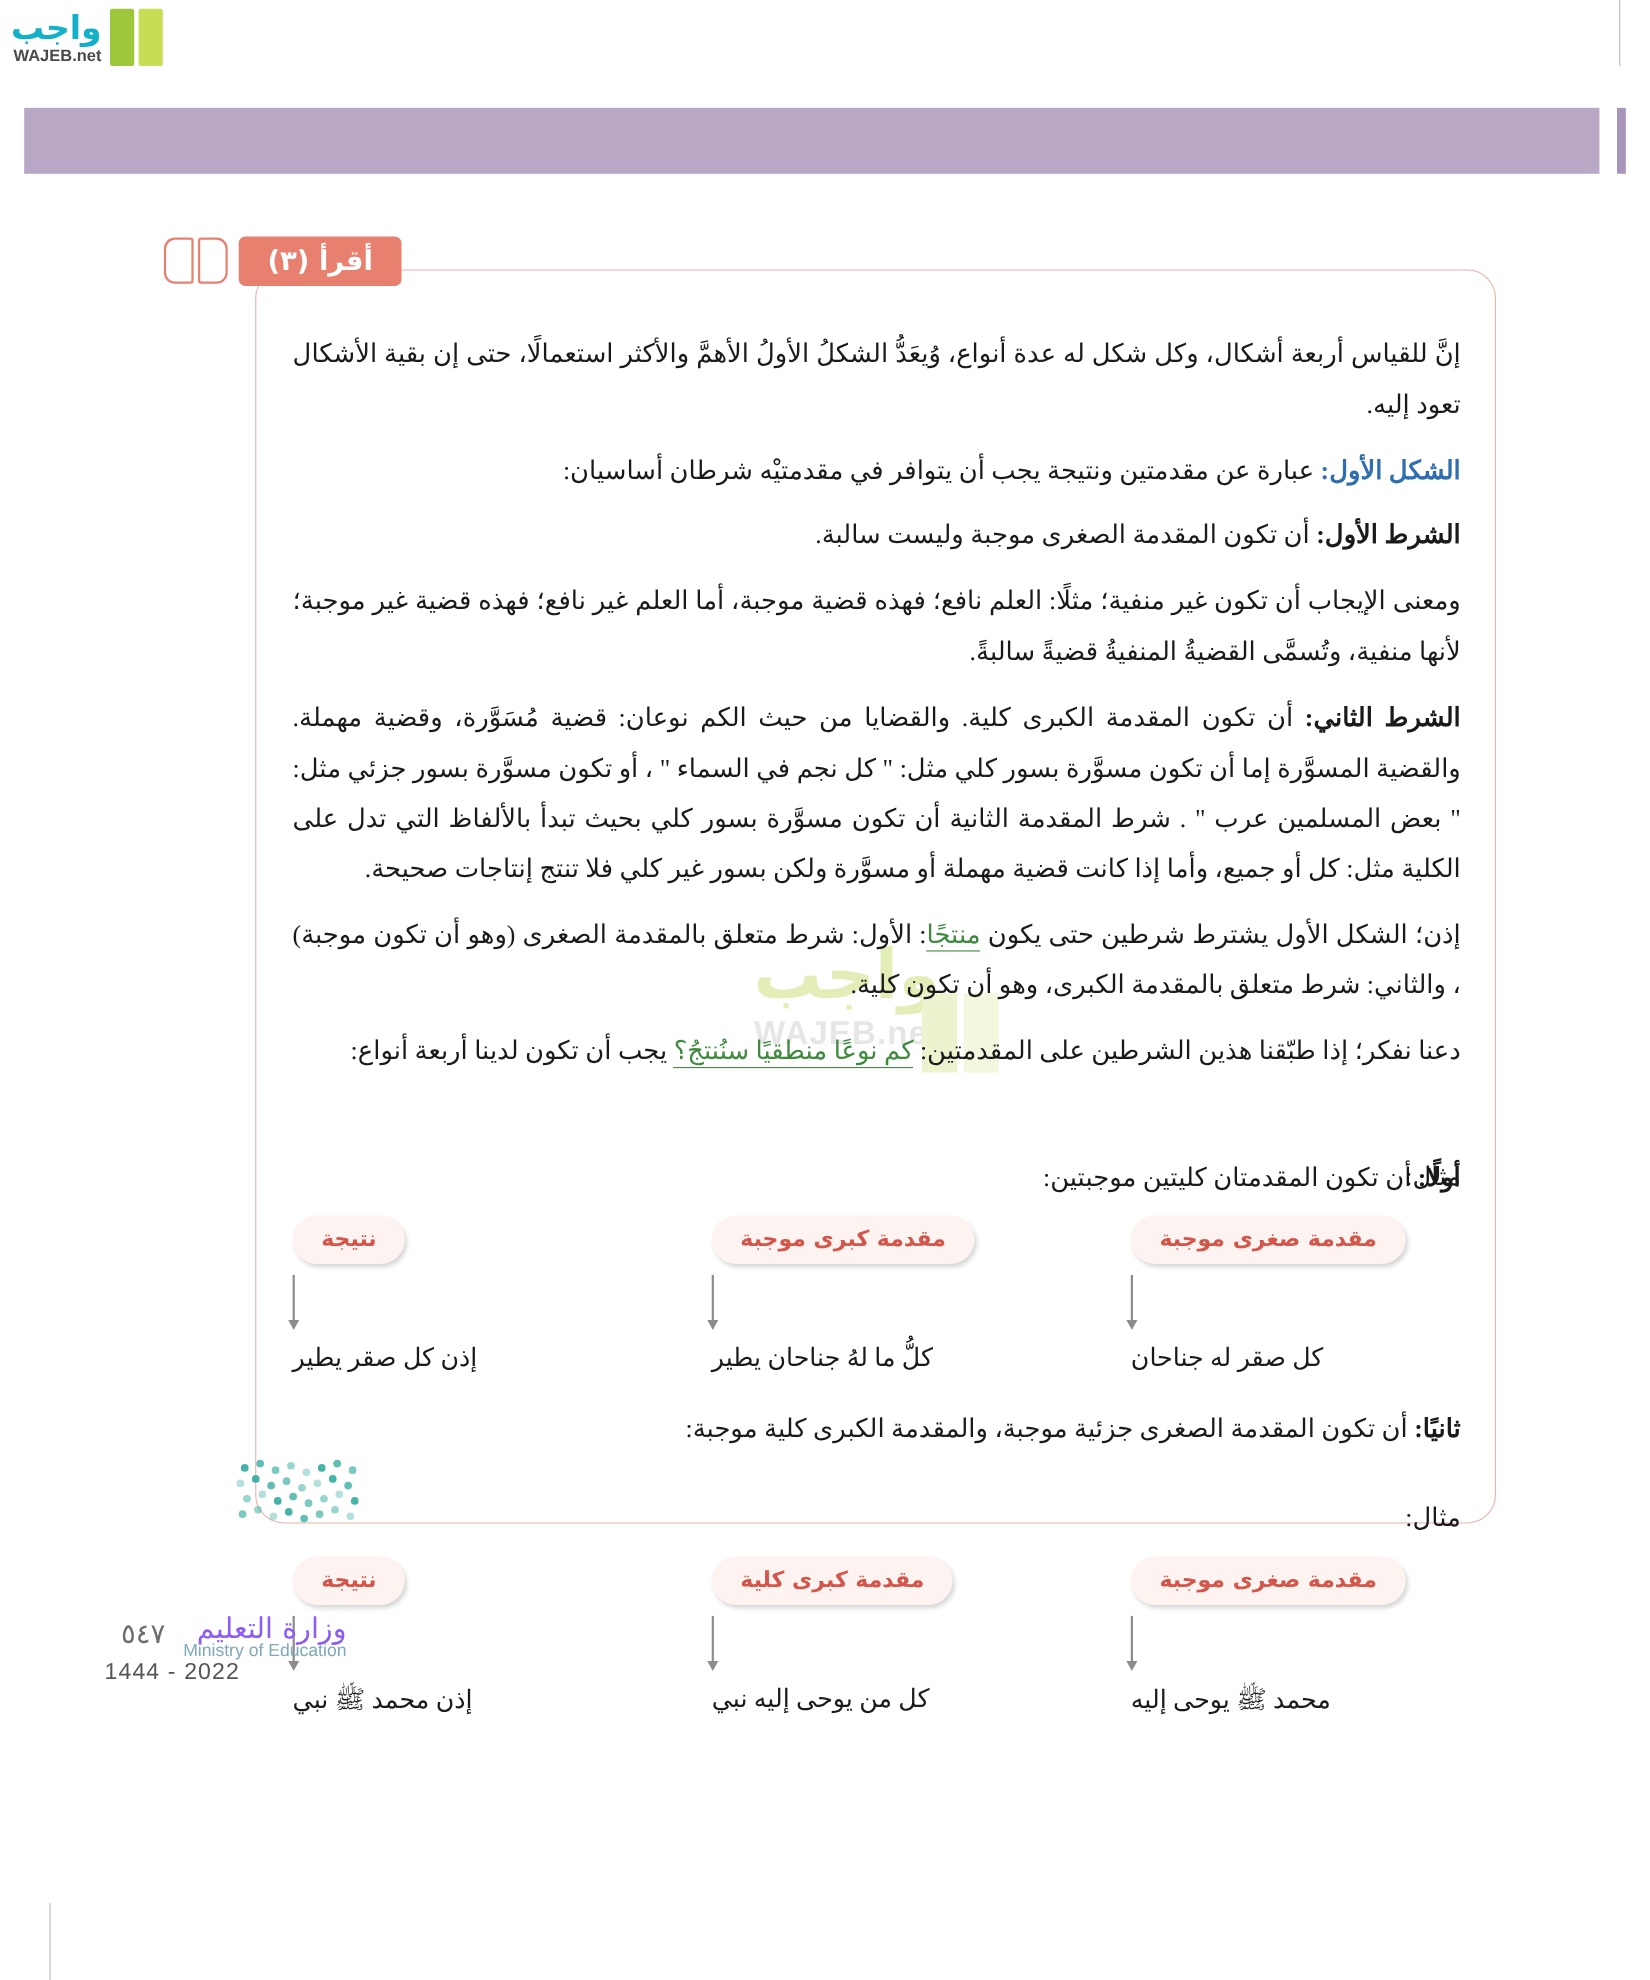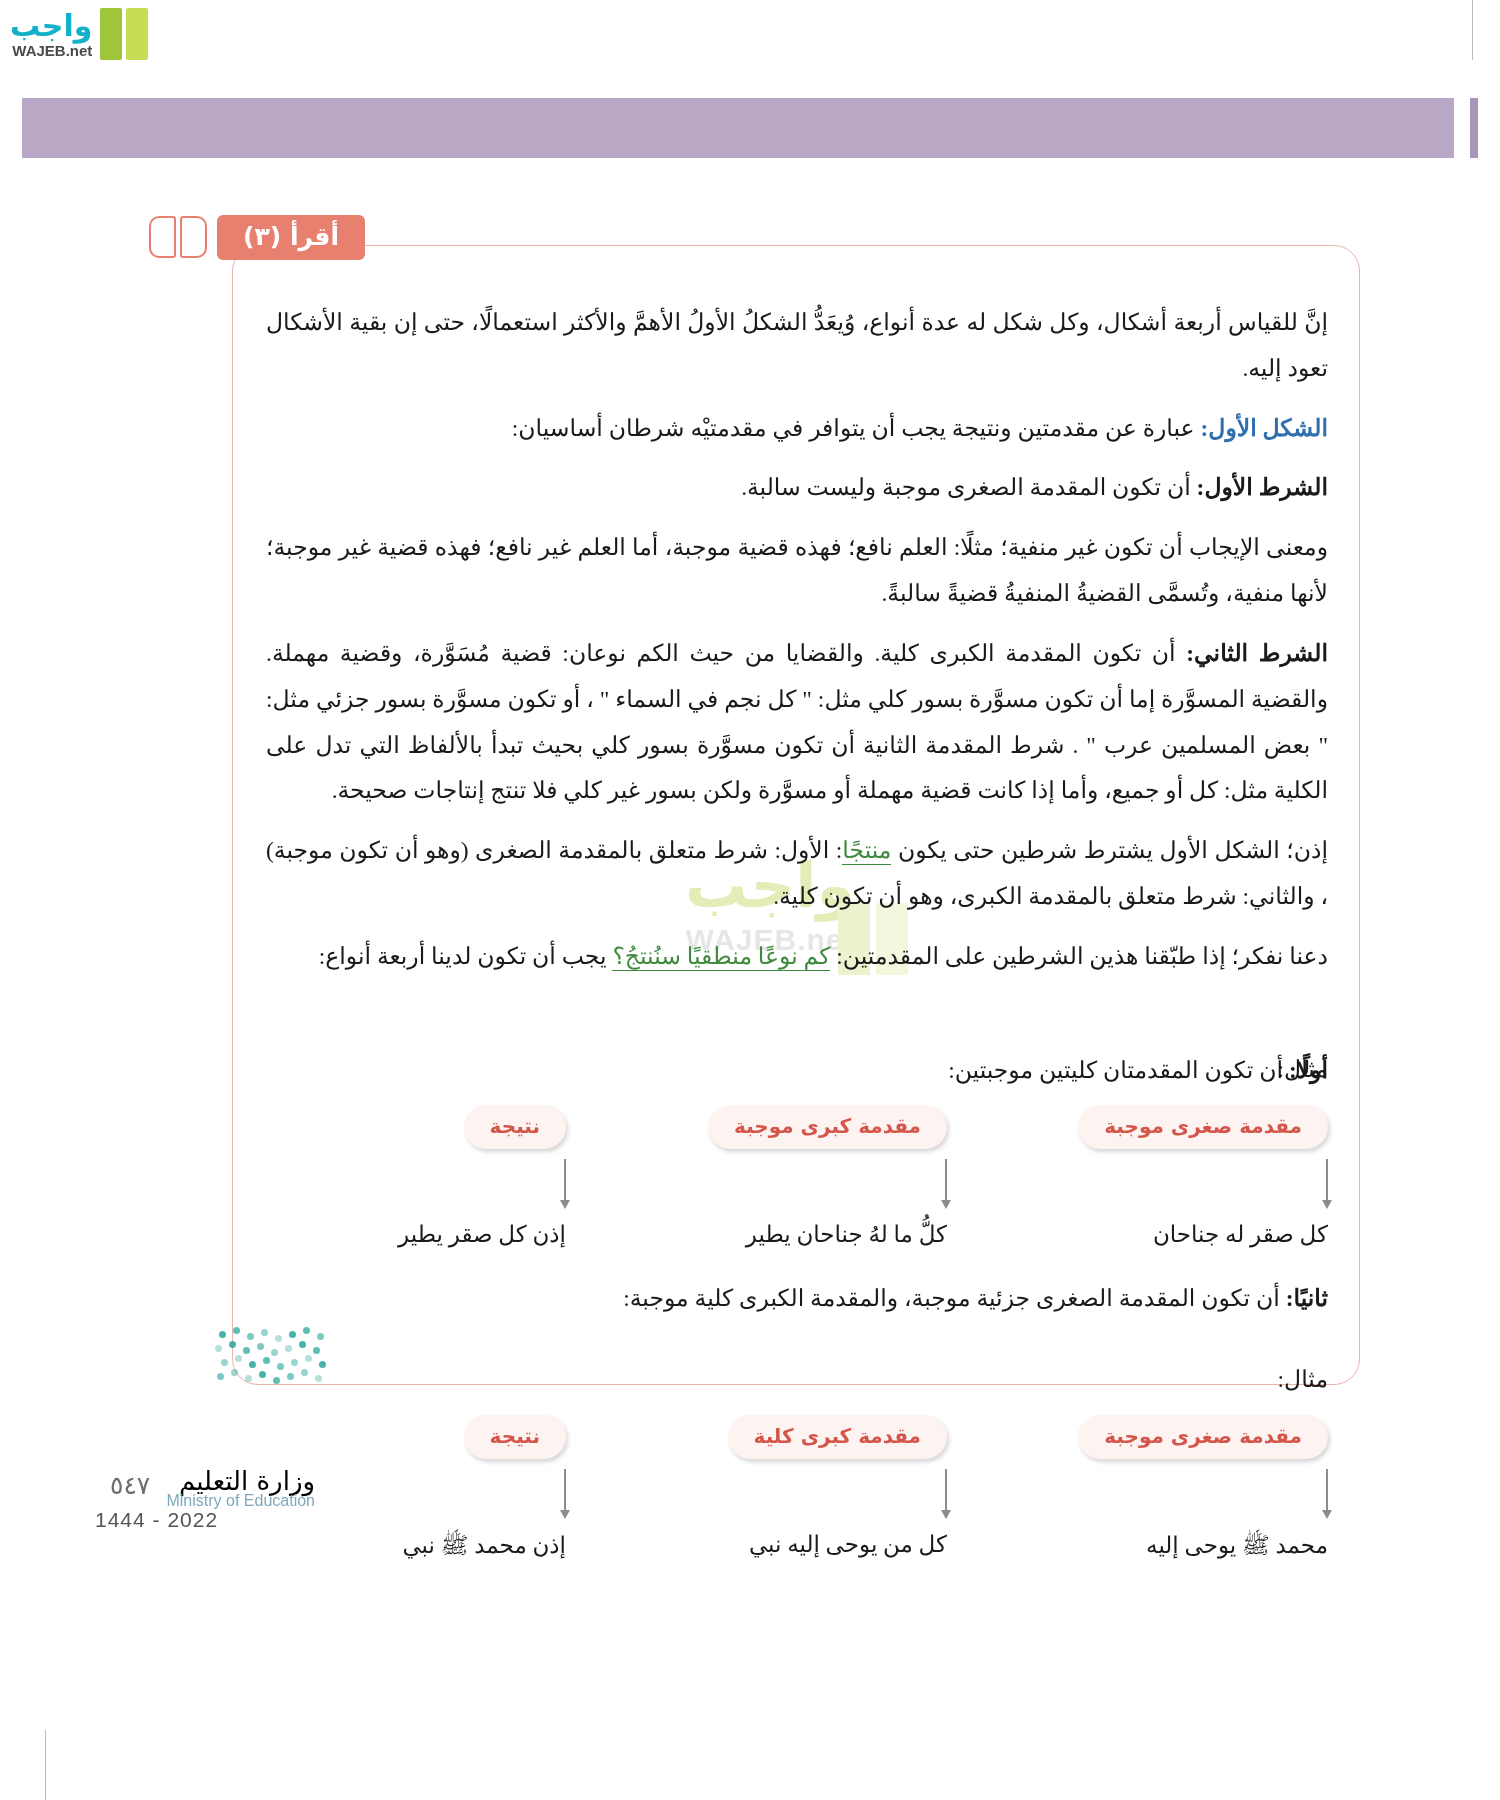--- a/index.html
+++ b/index.html
@@ -178,21 +178,21 @@
   }
   .diagram-row {
     display: flex;
     justify-content: space-between;
     align-items: flex-start;
   }
   .dg-col {
     width: 300px;
     display: flex;
     flex-direction: column;
-    align-items: flex-start;
+    align-items: flex-end;
   }
   .dg-chip {
     background: #fdf3f1;
     border-radius: 22px;
     box-shadow: 2px 3px 4px rgba(0,0,0,0.16);
     color: #d4564a;
     font-family: "DejaVu Sans", sans-serif;
     font-weight: bold;
     font-size: 20px;
     padding: 9px 26px 11px;
@@ -293,21 +293,21 @@
     position: absolute;
     width: 7px;
     height: 7px;
     border-radius: 50%;
     background: #2aa79b;
     display: block;
   }
   .moe-ar {
     font-family: "DejaVu Sans", sans-serif;
     font-size: 26px;
-    color: #000000;
+    color: #8b5cf6;
     letter-spacing: 2px;
   }
   .moe-en {
     font-family: "Liberation Sans", sans-serif;
     font-size: 16px;
     color: #7fa9bb;
     margin-top: -4px;
     text-align: right;
   }
   .page-no {

